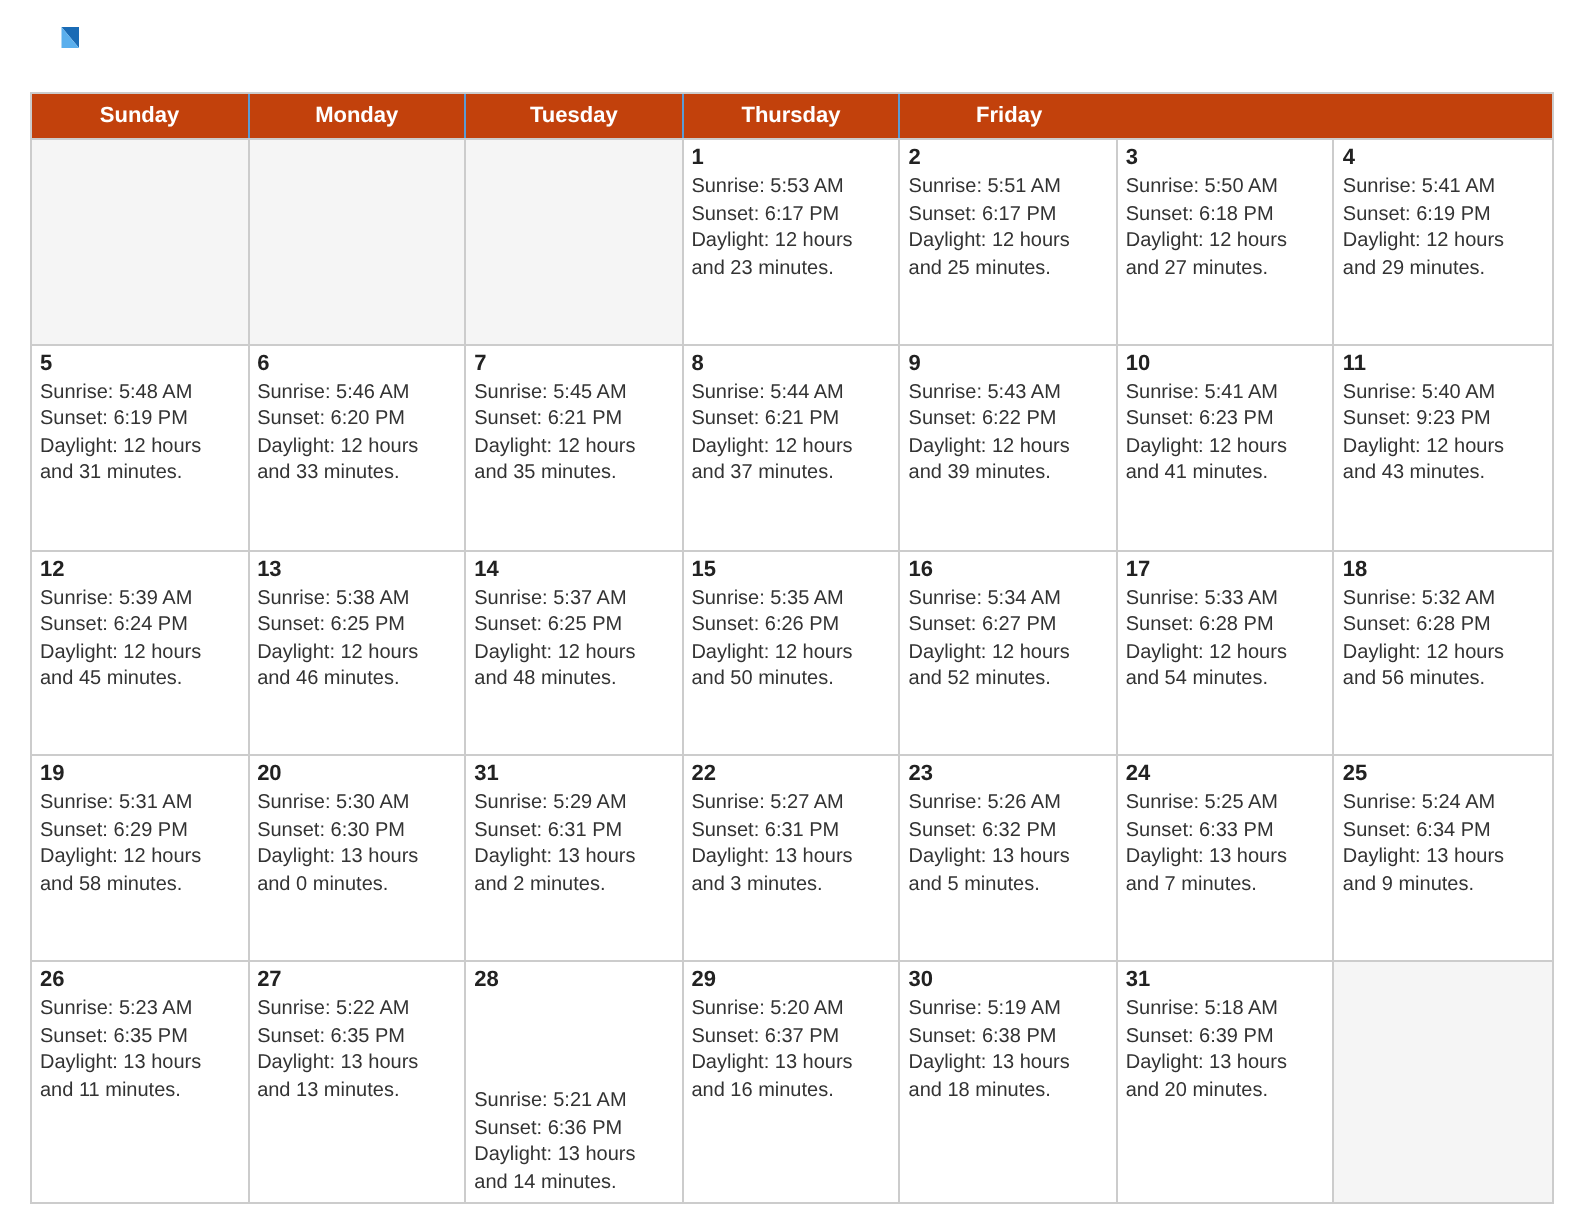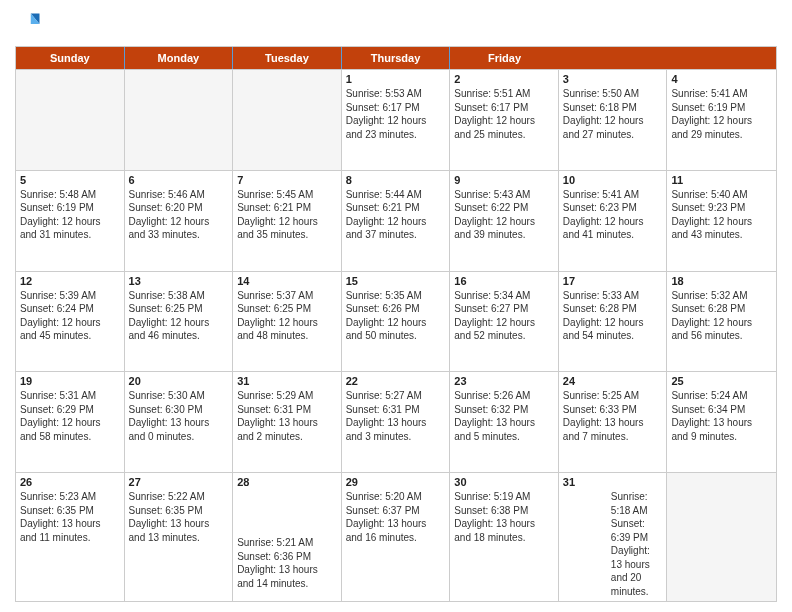--- a/index.html
+++ b/index.html
@@ -353,21 +353,21 @@
           </div>
           <div class="cal-cell">
             <div class="day-number">30</div>
             <div class="day-info" style="white-space: pre-line;">Sunrise: 5:19 AM
 Sunset: 6:38 PM
 Daylight: 13 hours
 and 18 minutes.</div>
           </div>
           <div class="cal-cell">
             <div class="day-number">31</div>
-            <div class="day-info" style="white-space: pre-line; margin-left: 48px;">Sunrise: 5:18 AM
+            <div class="day-info" style="white-space: pre-line;">Sunrise: 5:18 AM
 Sunset: 6:39 PM
 Daylight: 13 hours
 and 20 minutes.</div>
           </div>
           <div class="cal-cell empty"></div>
         </div>
       </div>
   </div>
 </div>
 

